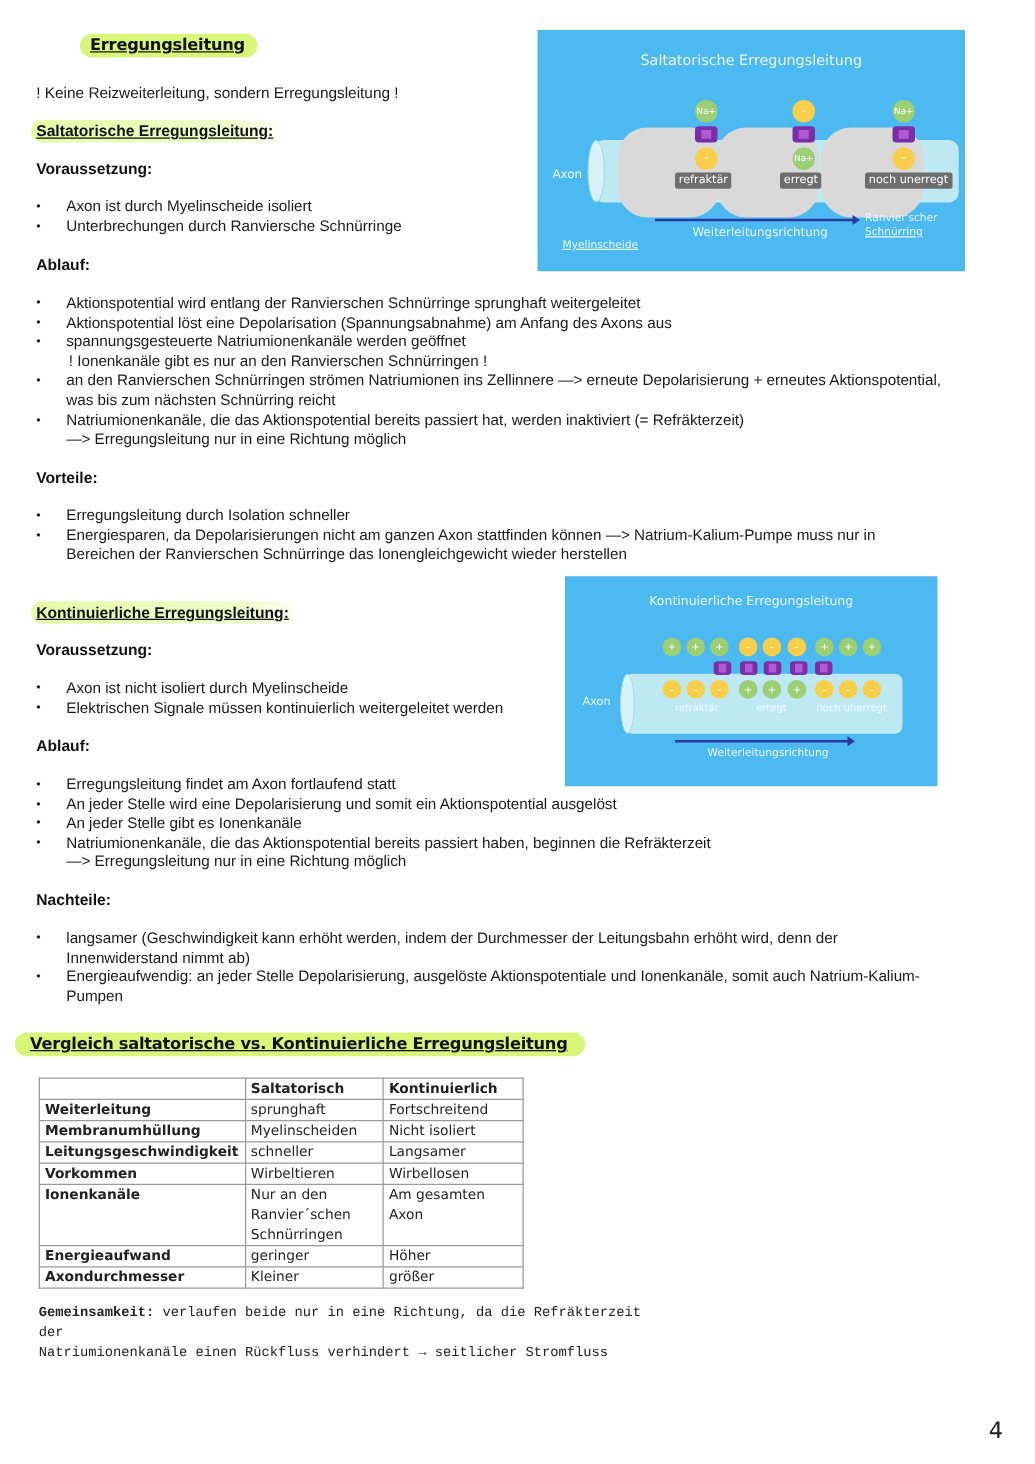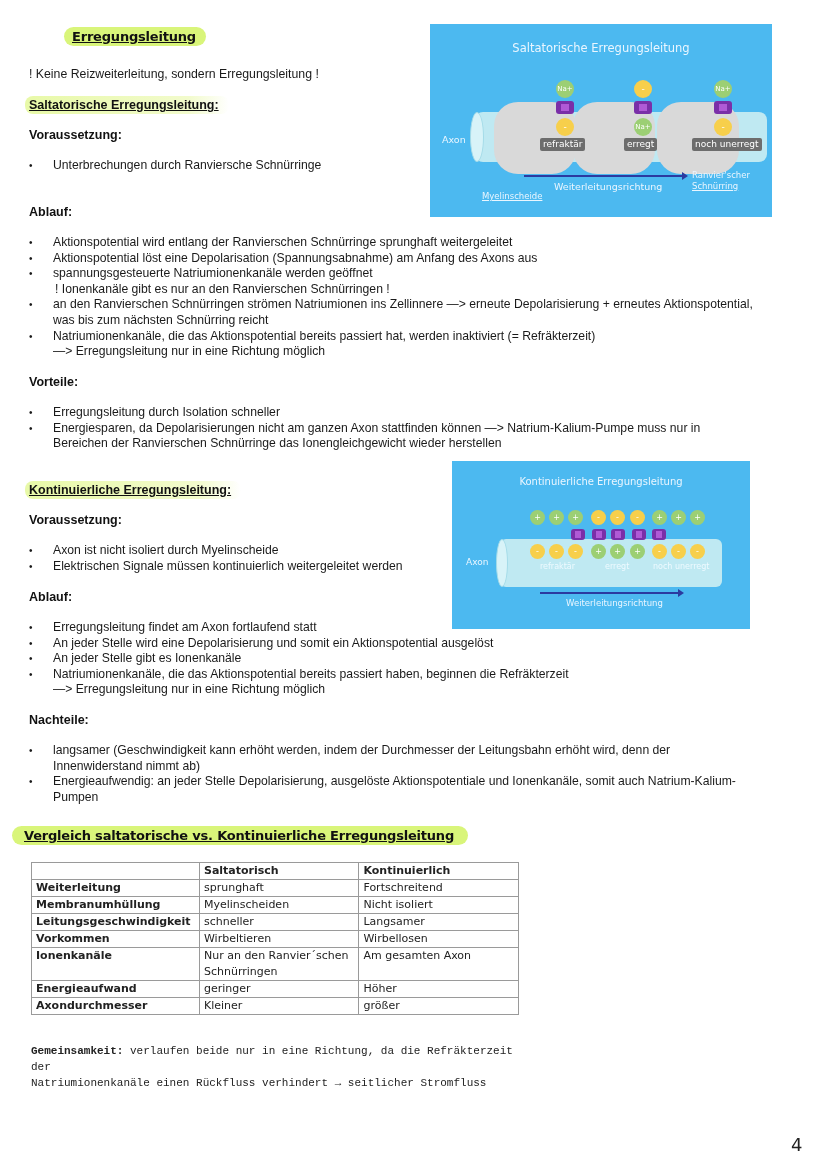--- a/index.html
+++ b/index.html
@@ -37,20 +37,21 @@
 </style>
 </head>
 <body>
 
 <div class="hl-title" style="left:16px; top:27px;margin-left:48px;">Erregungsleitung</div>
 <div class="p" style="left:29px; top:67px;">! Keine Reizweiterleitung, sondern Erregungsleitung !</div>
 
 <div class="hl-sub" style="left:25px; top:96px;">Saltatorische Erregungsleitung:</div>
 <div class="h" style="left:29px; top:128px;">Voraussetzung:</div>
 <ul class="b" style="left:29px; top:158px; width:380px;">
+  <li>Axon ist durch Myelinscheide isoliert</li>
   <li>Unterbrechungen durch Ranviersche Schnürringe</li>
 </ul>
 <div class="h" style="left:29px; top:205px;">Ablauf:</div>
 <ul class="b" style="left:29px; top:235px; width:790px;">
   <li>Aktionspotential wird entlang der Ranvierschen Schnürringe sprunghaft weitergeleitet</li>
   <li>Aktionspotential löst eine Depolarisation (Spannungsabnahme) am Anfang des Axons aus</li>
   <li>spannungsgesteuerte Natriumionenkanäle werden geöffnet</li>
   <li class="note" style="padding-left:26px;">! Ionenkanäle gibt es nur an den Ranvierschen Schnürringen !</li>
   <li>an den Ranvierschen Schnürringen strömen Natriumionen ins Zellinnere —&gt; erneute Depolarisierung + erneutes Aktionspotential,</li>
   <li class="cont">was bis zum nächsten Schnürring reicht</li>
@@ -87,21 +88,21 @@
   <div class="circle na" style="left:204px; top:94px; width:18px; height:18px; font-size:7px; line-height:18px;">Na+</div>
   <div class="circle neg" style="left:284px; top:94px; width:18px; height:18px; font-size:9px; line-height:18px;">-</div>
 
   <div class="lbl" style="left:110px; top:114px;">refraktär</div>
   <div class="lbl" style="left:194px; top:114px;">erregt</div>
   <div class="lbl" style="left:262px; top:114px;">noch unerregt</div>
 
   <div class="abs" style="left:94px; top:151px; width:160px; height:2px; background:#2b3aa0;"></div>
   <div class="abs" style="left:252px; top:148px; width:0; height:0; border-left:6px solid #2b3aa0; border-top:4px solid transparent; border-bottom:4px solid transparent;"></div>
   <div class="abs" style="left:124px; top:157px; color:#eaf6ff; font-size:9.5px; font-family:'DejaVu Sans',sans-serif;">Weiterleitungsrichtung</div>
-  <div class="abs" style="left:20px; top:167px; color:#eaf6ff; font-size:8.5px; font-family:'DejaVu Sans',sans-serif; text-decoration:underline;margin-left:32px;">Myelinscheide</div>
+  <div class="abs" style="left:20px; top:167px; color:#eaf6ff; font-size:8.5px; font-family:'DejaVu Sans',sans-serif; text-decoration:underline;">Myelinscheide</div>
   <div class="abs" style="left:262px; top:146px; color:#eaf6ff; font-size:8.5px; font-family:'DejaVu Sans',sans-serif; line-height:11px;">
     <div>Ranvier'scher</div>
     <div style="text-decoration:underline;">Schnürring</div>
   </div>
 </div>
 
 <div class="hl-sub" style="left:25px; top:481px;text-align:right;">Kontinuierliche Erregungsleitung:</div>
 <div class="h" style="left:29px; top:513px;">Voraussetzung:</div>
 <ul class="b" style="left:29px; top:543px; width:420px;">
   <li>Axon ist nicht isoliert durch Myelinscheide</li>
@@ -159,21 +160,21 @@
   <div class="abs" style="left:153px; top:101px; color:#eefaff; font-size:8px; font-family:'DejaVu Sans',sans-serif;">erregt</div>
   <div class="abs" style="left:201px; top:101px; color:#eefaff; font-size:8px; font-family:'DejaVu Sans',sans-serif;">noch unerregt</div>
 
   <div class="abs" style="left:88px; top:131px; width:140px; height:2px; background:#2b3aa0;"></div>
   <div class="abs" style="left:226px; top:128px; width:0; height:0; border-left:6px solid #2b3aa0; border-top:4px solid transparent; border-bottom:4px solid transparent;"></div>
   <div class="abs" style="left:114px; top:137px; color:#eaf6ff; font-size:8.5px; font-family:'DejaVu Sans',sans-serif;">Weiterleitungsrichtung</div>
 </div>
 
 <div class="hl-title" style="left:12px; top:826px; padding-left:12px; padding-right:14px;">Vergleich saltatorische vs. Kontinuierliche Erregungsleitung</div>
 
-<table class="cmp" style="left:31px; top:862px; width:488px;">
+<table class="cmp" style="left:31px; top:862px; width:388px;">
   <colgroup>
       <col style="width:168px">
       <col style="width:160px">
       <col style="width:160px">
     </colgroup>
   <tbody>
       <tr class="hd">
     <td></td>
     <td>Saltatorisch</td>
     <td>Kontinuierlich</td>

